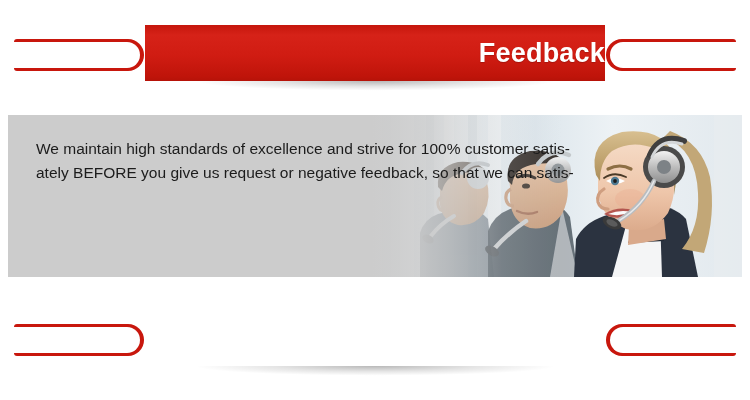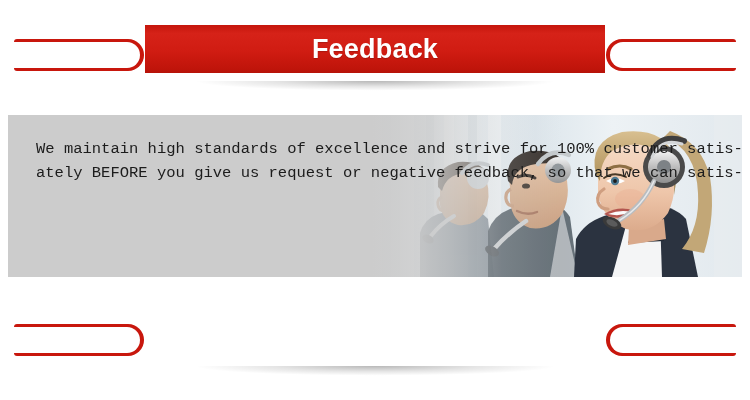--- a/index.html
+++ b/index.html
@@ -47,30 +47,30 @@
   }
   .deco-left .deco-inner  { left: 0;  right: 4px; border-radius: 0 15px 15px 0; }
   .deco-right .deco-inner { right: 0; left: 4px;  border-radius: 15px 0 0 15px; }
 
   
   .plate {
     position: absolute;
     left: 145px;
     right: 145px;
     top: 0;
-    height: 48px;
+    height: 56px;
     background: linear-gradient(180deg,
                 #c5160c 0%,
                 #d62218 18%,
                 #d01c12 55%,
                 #bf140a 92%,
                 #b61208 100%);
     display: flex;
     align-items: center;
-    justify-content: center;
+    justify-content: flex-end;
     z-index: 2;
   }
 
   .plate-title {
     color: #ffffff;
     font-family: "Liberation Sans", sans-serif;
     font-size: 27px;
     font-weight: bold;
     letter-spacing: 0.2px;
     line-height: 1;
@@ -101,21 +101,21 @@
     background: #cccccc;
     overflow: hidden;
   }
 
   .panel-text {
     position: absolute;
     left: 28px;
     top: 22px;
     width: 500px;
     z-index: 3;
-    font-family: Liberation Mono, monospace;
+    font-family: Liberation Sans, sans-serif;
     font-size: 15.5px;
     line-height: 24px;
     color: #1c1c1c;
   }
   .panel-text p { margin: 0; white-space: nowrap; }
 
   
   .photo {
     position: absolute;
     right: 0;

